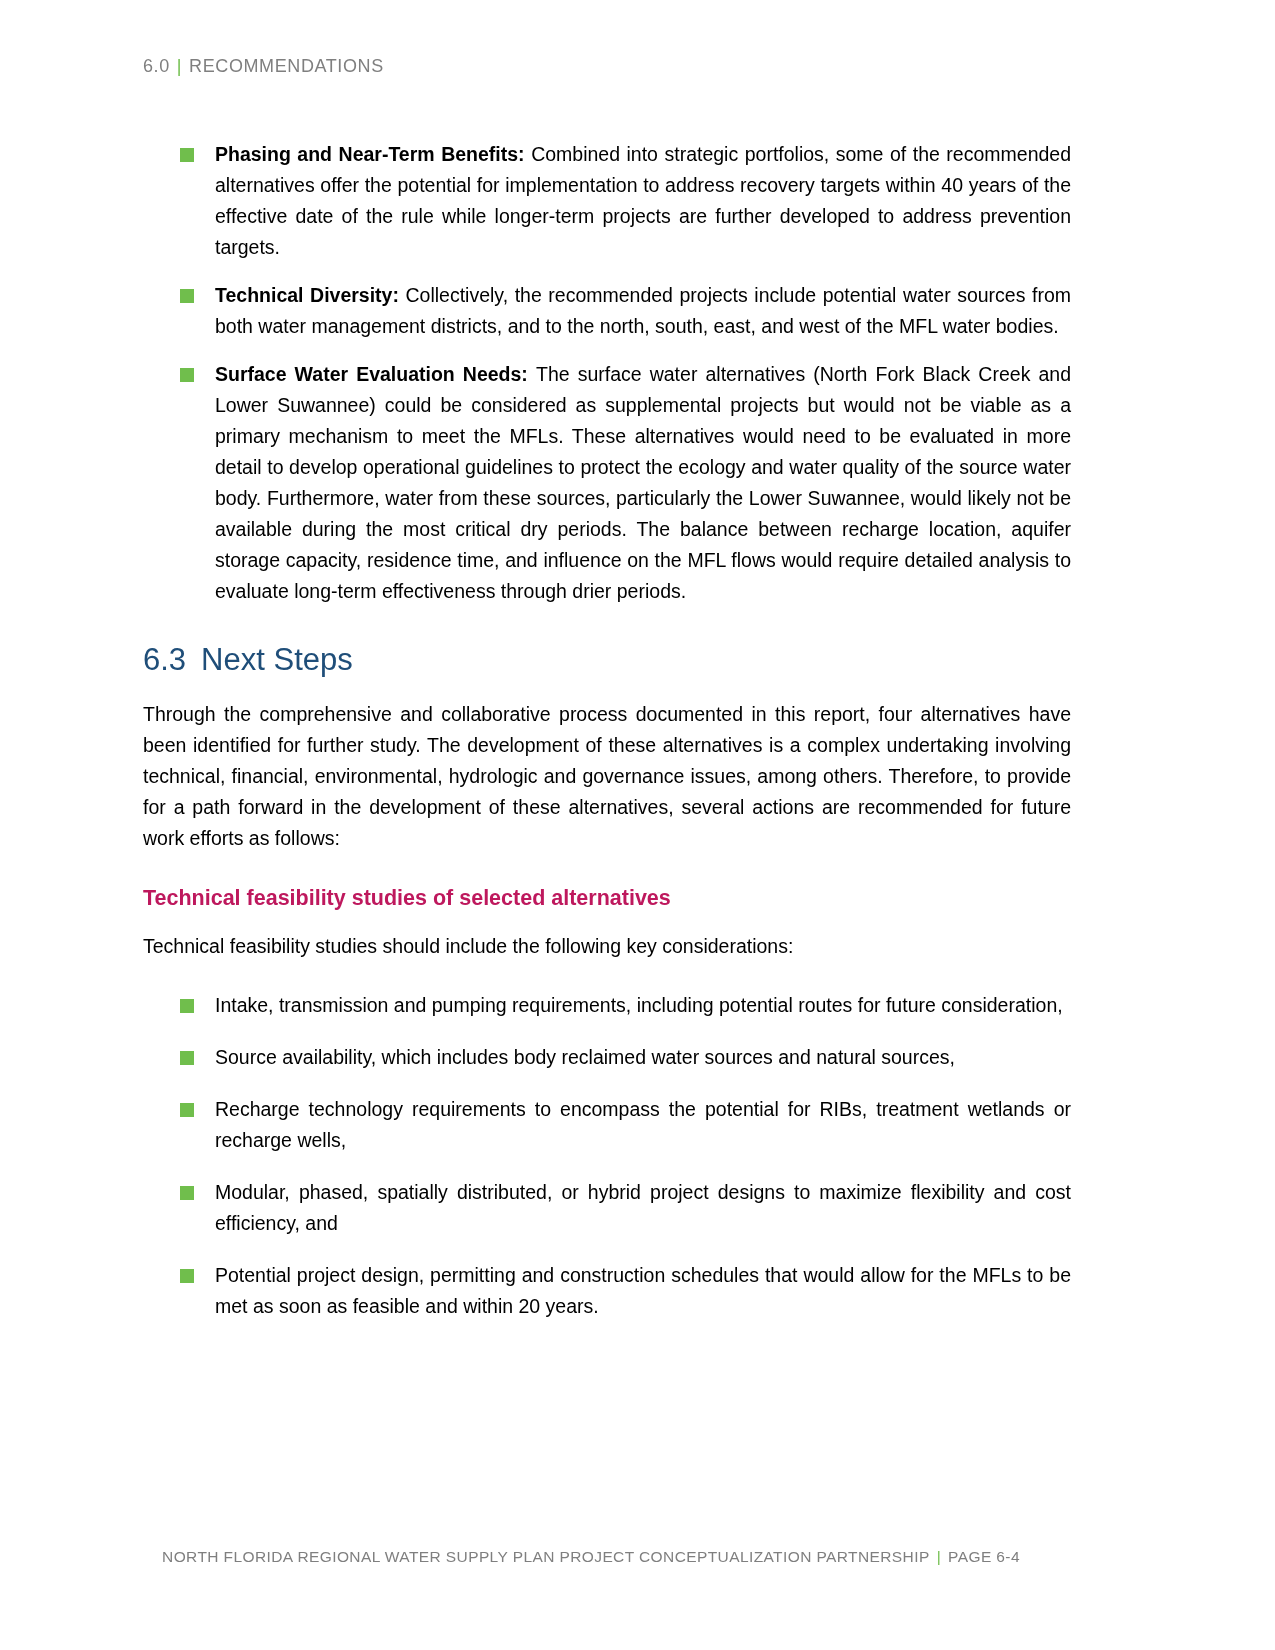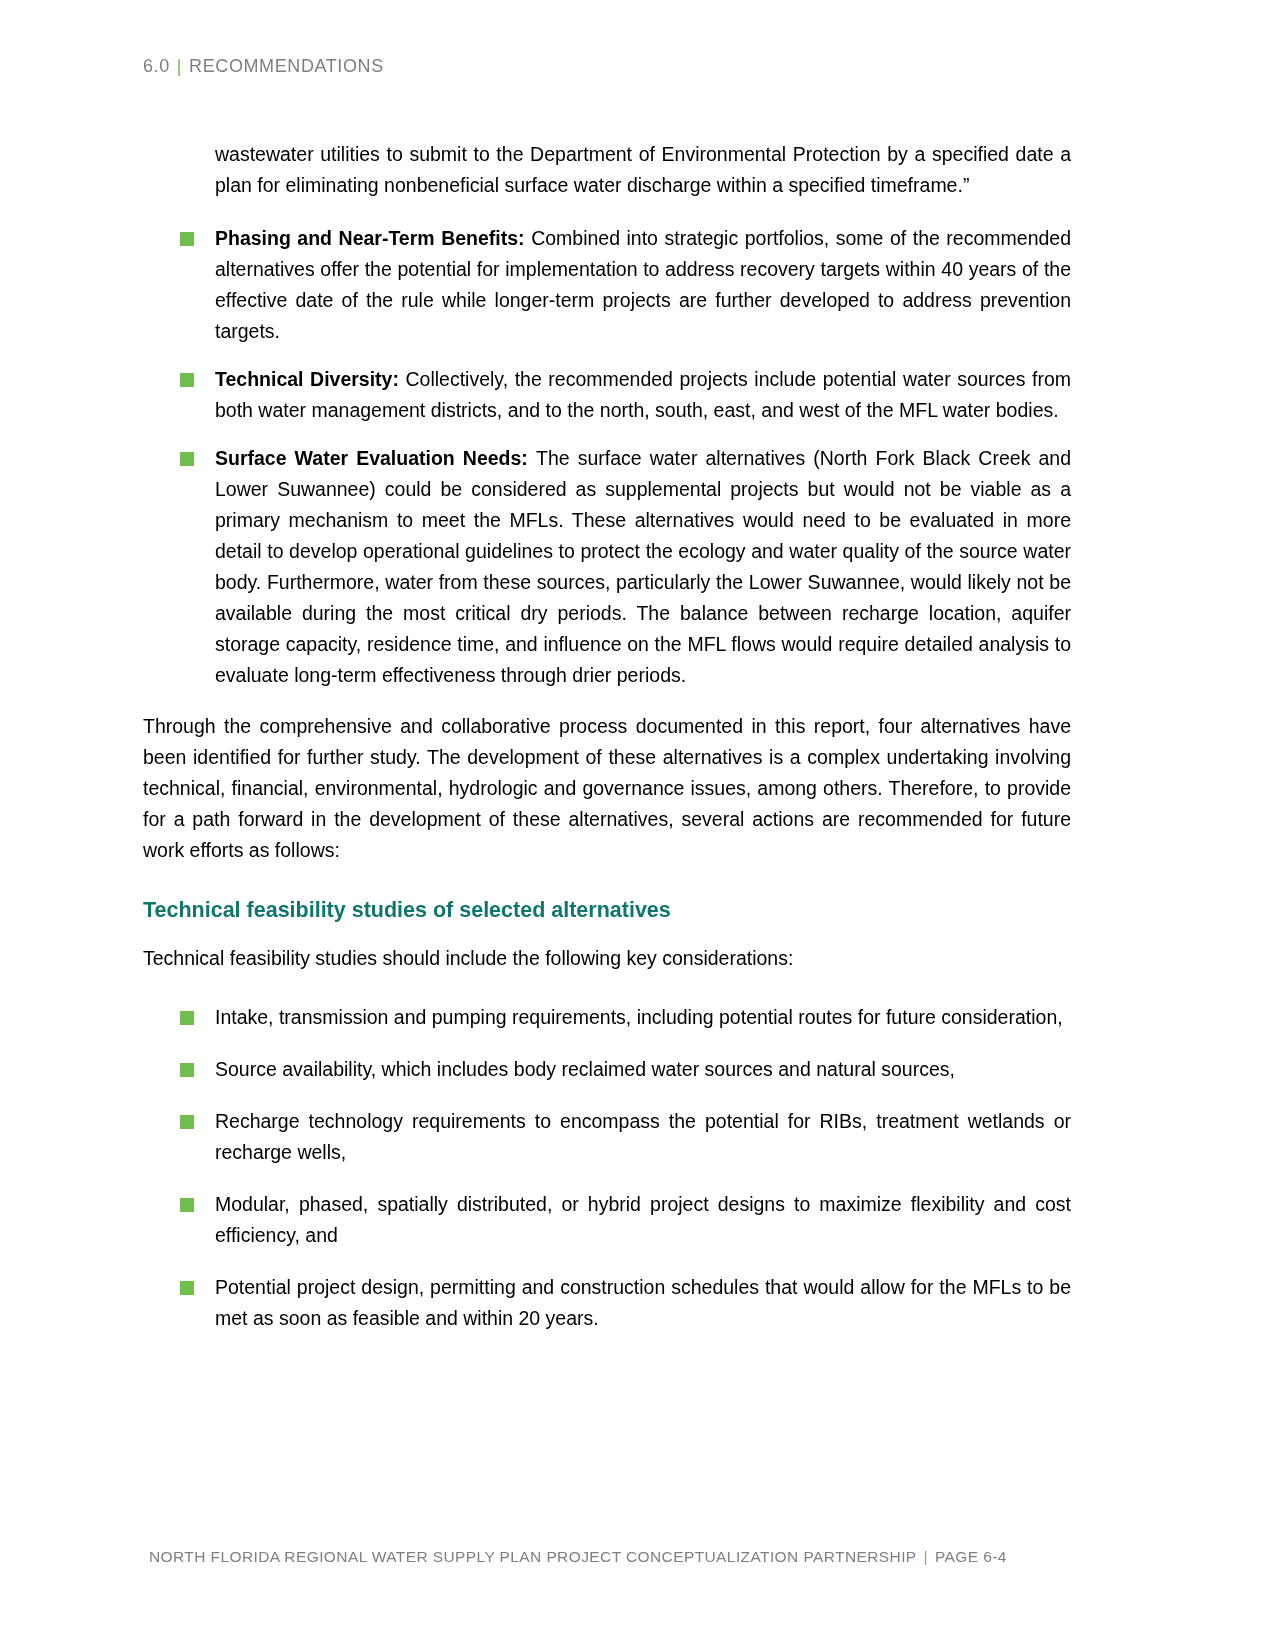--- a/index.html
+++ b/index.html
@@ -76,69 +76,71 @@
     font-weight: 400;
     margin: 34px 0 10px 0;
     line-height: 38px;
   }
   .section-heading .section-number { margin-right: 15px; }
 
   .section-para { margin-bottom: 17px; }
 
   
   .sub-heading {
-    color: #0f766e;
+    color: #be185d;
     font-size: 21.5px;
     font-weight: bold;
     margin: 30px 0 8px 0;
     line-height: 28px;
   }
   .sub-intro { margin-bottom: 28px; text-align: left; }
 
   .considerations .bullet-item { margin-bottom: 21px; }
 
   
   .page-footer {
     position: absolute;
     top: 1548px;
-    left: 149px;
+    left: 127px;
     width: 928px;
-    text-align: left;
+    text-align: center;
     font-size: 15.5px;
     color: #7f7f7f;
     letter-spacing: 0.4px;
   }
 </style>
 </head>
 <body>
 
 <div class="page">
   <div class="content">
 
     <div class="running-header">
       <span>6.0</span><span class="sep">|</span><span>RECOMMENDATIONS</span>
     </div>
 
-    <p class="body-text indented intro-para">wastewater utilities to submit to the Department of Environmental Protection by a specified date a plan for eliminating nonbeneficial surface water discharge within a specified timeframe.”</p>
 
     <div class="summary-bullets">
       <div class="bullet-item">
         <span class="bullet-marker"></span>
         <div class="bullet-body"><span class="bullet-label">Phasing and Near-Term Benefits:</span><span>Combined into strategic portfolios, some of the recommended alternatives offer the potential for implementation to address recovery targets within 40 years of the effective date of the rule while longer-term projects are further developed to address prevention targets.</span></div>
       </div>
       <div class="bullet-item">
         <span class="bullet-marker"></span>
         <div class="bullet-body"><span class="bullet-label">Technical Diversity:</span><span>Collectively, the recommended projects include potential water sources from both water management districts, and to the north, south, east, and west of the MFL water bodies.</span></div>
       </div>
       <div class="bullet-item">
         <span class="bullet-marker"></span>
         <div class="bullet-body"><span class="bullet-label">Surface Water Evaluation Needs:</span><span>The surface water alternatives (North Fork Black Creek and Lower Suwannee) could be considered as supplemental projects but would not be viable as a primary mechanism to meet the MFLs. These alternatives would need to be evaluated in more detail to develop operational guidelines to protect the ecology and water quality of the source water body. Furthermore, water from these sources, particularly the Lower Suwannee, would likely not be available during the most critical dry periods. The balance between recharge location, aquifer storage capacity, residence time, and influence on the MFL flows would require detailed analysis to evaluate long-term effectiveness through drier periods.</span></div>
       </div>
     </div>
 
+    <h1 class="section-heading">
+      <span class="section-number">6.3</span><span>Next Steps</span>
+    </h1>
 
     <p class="body-text section-para">Through the comprehensive and collaborative process documented in this report, four alternatives have been identified for further study. The development of these alternatives is a complex undertaking involving technical, financial, environmental, hydrologic and governance issues, among others. Therefore, to provide for a path forward in the development of these alternatives, several actions are recommended for future work efforts as follows:</p>
 
     <h2 class="sub-heading">Technical feasibility studies of selected alternatives</h2>
 
     <p class="body-text sub-intro">Technical feasibility studies should include the following key considerations:</p>
 
     <div class="considerations">
       <div class="bullet-item">
         <span class="bullet-marker"></span>

